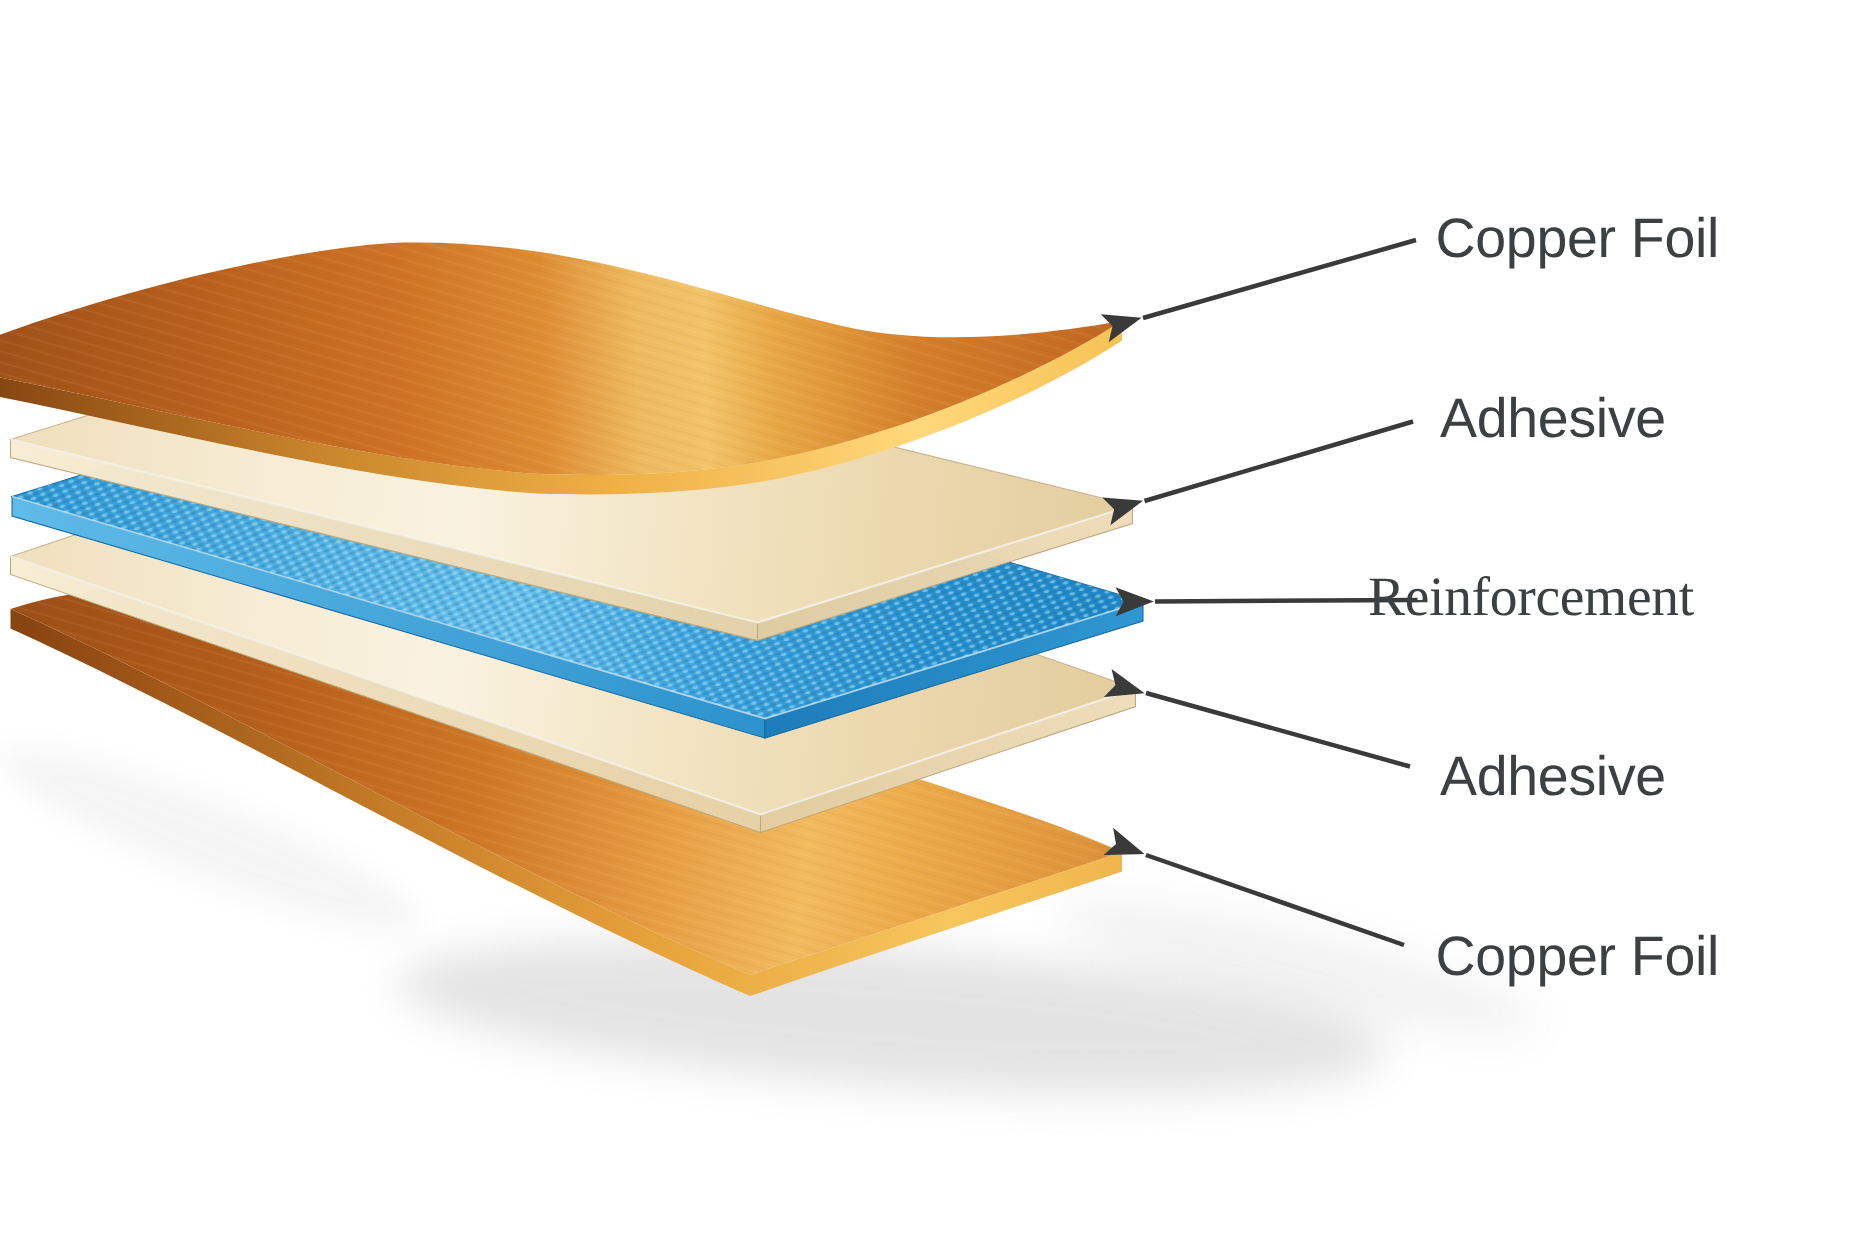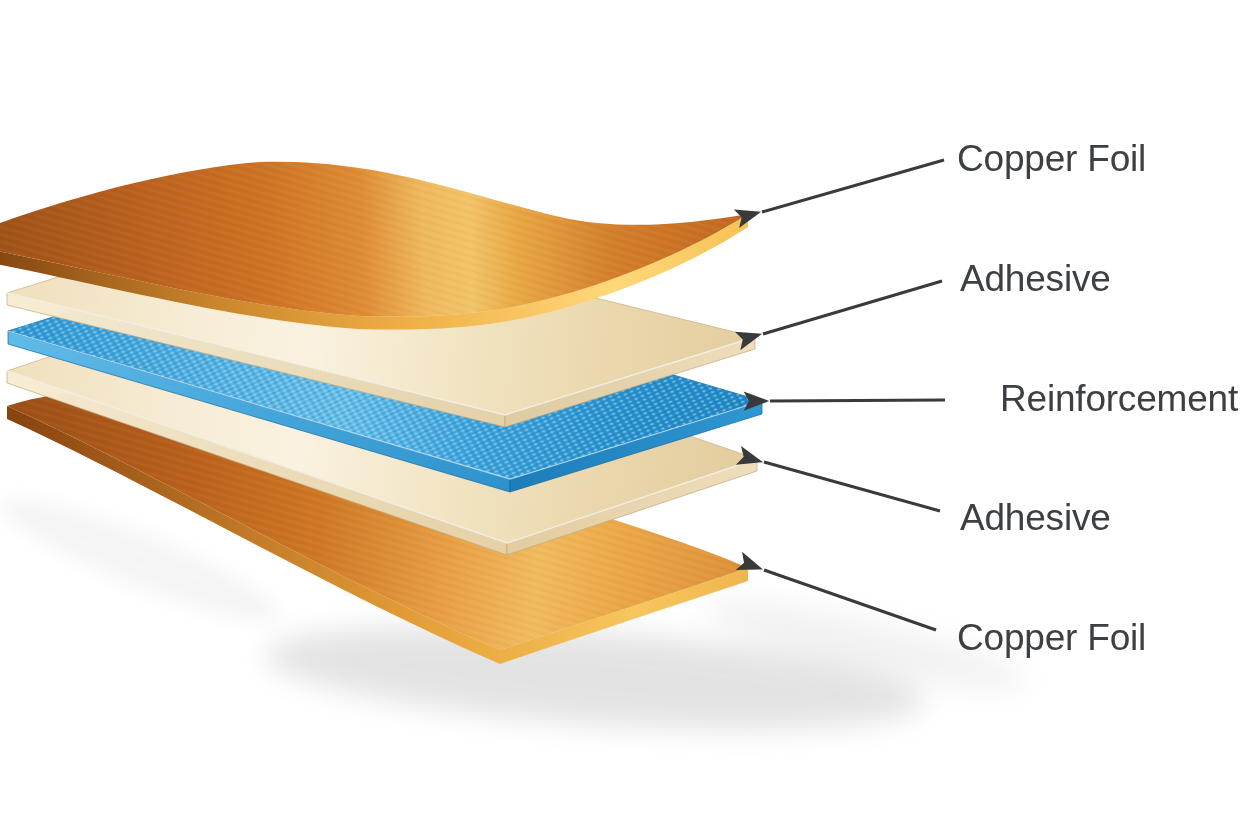--- a/index.html
+++ b/index.html
@@ -21,21 +21,21 @@
     position: absolute;
     color: #3d4043;
     font-size: 37px;
     line-height: 44px;
     letter-spacing: -0.2px;
     white-space: nowrap;
     user-select: none;
   }
   .lbl-1 { left: 957px; top: 137px; }
   .lbl-2 { left: 960px; top: 257px; }
-  .lbl-3 { left: 1000px; top: 377px; }
+  .lbl-3 { left: 912px; top: 377px; font-family: Liberation Serif, serif; }
   .lbl-4 { left: 960px; top: 496px; }
   .lbl-5 { left: 957px; top: 616px; }
 </style>
 </head>
 <body>
 
 <div class="stage">
 
   <svg class="art" viewBox="0 0 1248 832" aria-hidden="true">
     <defs>

